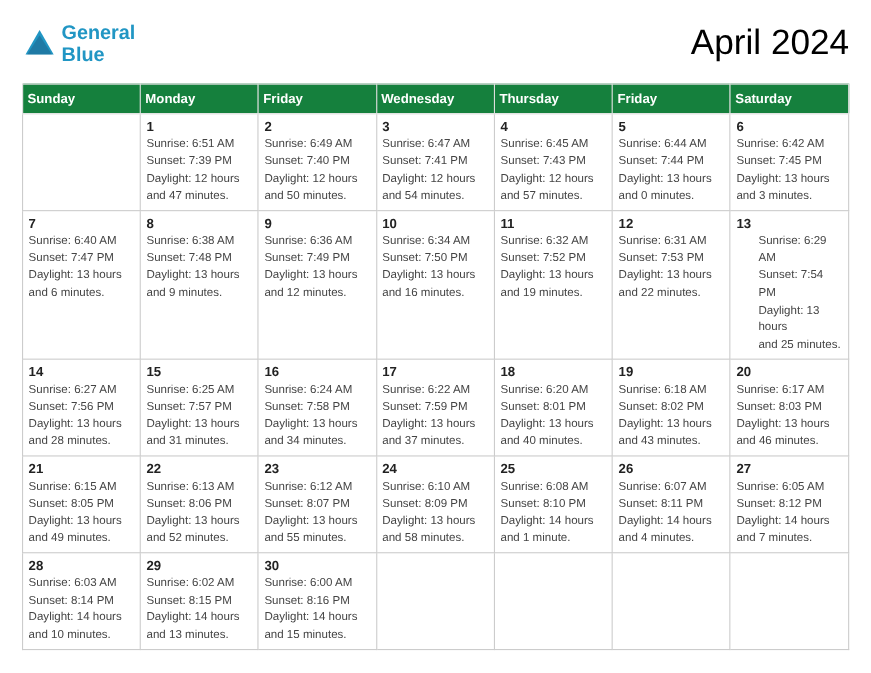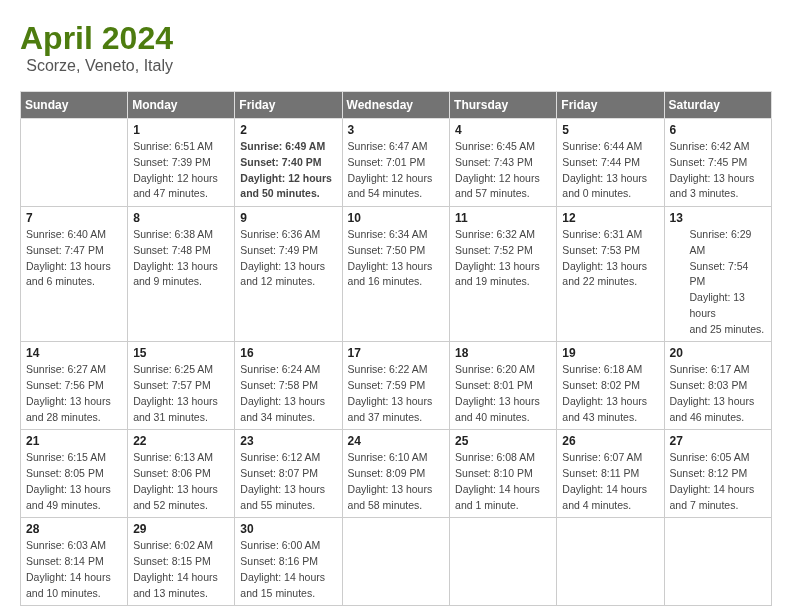--- a/index.html
+++ b/index.html
@@ -30,34 +30,34 @@
     .logo-text span { color: #2196c4; }
     .logo-icon {
       width: 32px;
       height: 32px;
     }
     .title-block {
       text-align: right;
     }
     .month-title {
       font-size: 32px;
-      color: #4d7c0f;
-      font-weight: bold;
+      color: #000000;
+      font-weight: normal;
     }
     .location {
       font-size: 16px;
       color: #555;
     }
     .calendar {
       width: 100%;
       border-collapse: collapse;
       font-size: 11px;
     }
     .calendar th {
-      background: #737373;
+      background: #15803d;
       color: #fff;
       padding: 6px 4px;
       text-align: left;
       font-size: 12px;
       border: 1px solid #ddd;
     }
     .calendar td {
       border: 1px solid #ccc;
       vertical-align: top;
       padding: 4px 5px;
@@ -77,23 +77,32 @@
       line-height: 1.5;
     }
     .empty-cell {
       background: #f5f5f5;
     }
   </style>
 </head>
 <body>
 
 <div class="header">
+  <div class="logo">
+    <svg class="logo-icon" viewBox="0 0 40 40">
+      <polygon points="20,4 36,32 4,32" fill="#2196c4"></polygon>
+      <polygon points="20,10 34,32 6,32" fill="#1a3a5c" opacity="0.3"></polygon>
+    </svg>
+    <div class="logo-text">
+      <div><span>General</span></div>
+      <div><span style="color:#2196c4">Blue</span></div>
+    </div>
+  </div>
   <div class="title-block">
     <div class="month-title">April 2024</div>
-    <div class="location">Scorze, Veneto, Italy</div>
   </div>
 </div>
 
 <table class="calendar">
   <thead>
     <tr>
     <th>Sunday</th>
         <th>Monday</th>
         <th>Friday</th>
         <th>Wednesday</th>
@@ -107,29 +116,29 @@
         <td class="empty-cell"></td>
         <td>
           <div class="day-num">1</div>
           <div class="day-info" style="white-space: pre-line;">Sunrise: 6:51 AM
 Sunset: 7:39 PM
 Daylight: 12 hours
 and 47 minutes.</div>
         </td>
         <td>
           <div class="day-num">2</div>
-          <div class="day-info" style="white-space: pre-line; font-weight: bold;">Sunrise: 6:49 AM
+          <div class="day-info" style="white-space: pre-line;">Sunrise: 6:49 AM
 Sunset: 7:40 PM
 Daylight: 12 hours
 and 50 minutes.</div>
         </td>
         <td>
           <div class="day-num">3</div>
           <div class="day-info" style="white-space: pre-line;">Sunrise: 6:47 AM
-Sunset: 7:01 PM
+Sunset: 7:41 PM
 Daylight: 12 hours
 and 54 minutes.</div>
         </td>
         <td>
           <div class="day-num">4</div>
           <div class="day-info" style="white-space: pre-line;">Sunrise: 6:45 AM
 Sunset: 7:43 PM
 Daylight: 12 hours
 and 57 minutes.</div>
         </td>

